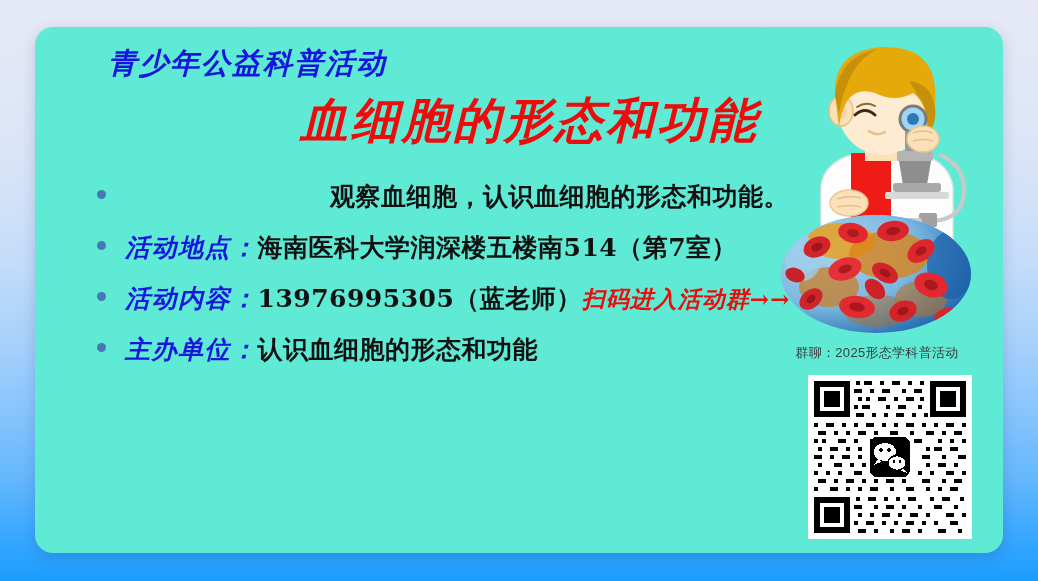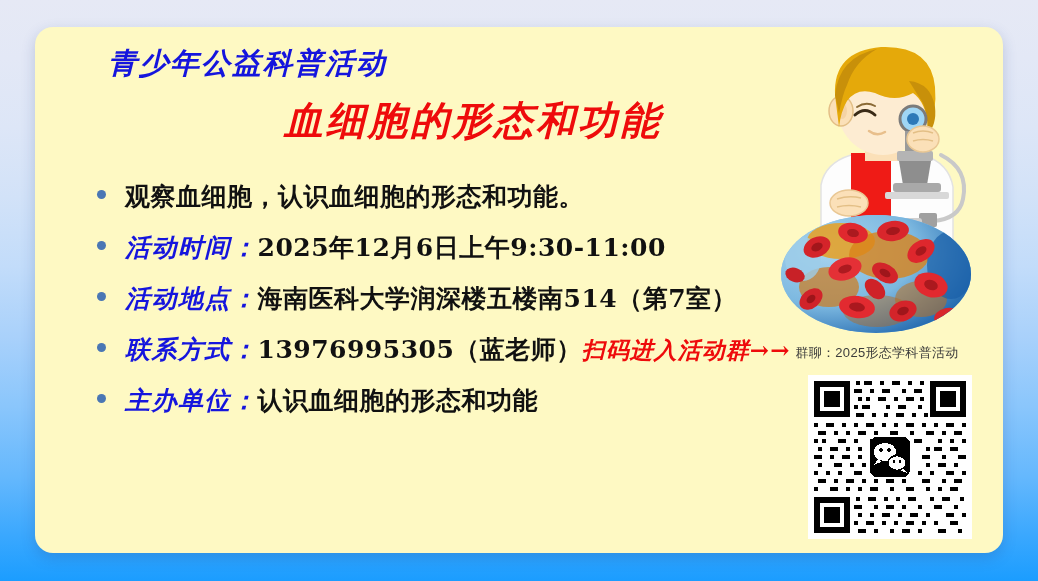--- a/index.html
+++ b/index.html
@@ -19,21 +19,21 @@
         #3ba8fe 92%,
         #1b9dff 100%);
     position:relative;
   }
 
   
   #card{
     position:absolute;
     left:35px;top:27px;
     width:968px;height:526px;
-    background:#fef9c3;
+    background:#5eead4;
     border-radius:18px;
     box-shadow:0 5px 14px rgba(40,70,130,.22);
     overflow:hidden;
   }
 
   
   #textcol{
     position:absolute;left:0;top:0;width:760px;height:100%;
   }
 
@@ -44,22 +44,22 @@
   }
 
   #subtitle{
     position:absolute;left:73px;top:19px;
     font-size:29px;line-height:34px;
     color:#1515dd;
     letter-spacing:2px;
     white-space:nowrap;
   }
   #maintitle{
-    position:absolute;left:249px;top:70px;
-    font-size:39px;line-height:46px;
+    position:absolute;left:265px;top:70px;
+    font-size:48px;line-height:46px;
     color:#ee0b0b;
     letter-spacing:3px;
     white-space:nowrap;
   }
 
   
   #bullets{
     position:absolute;left:52px;top:147px;right:6px;
   }
   .row{
@@ -90,20 +90,21 @@
     letter-spacing:.5px;
   }
   .cont{
     display:block;
     margin-left:0;
     font-family:"DejaVu Serif","Liberation Serif",serif;
     font-weight:bold;
     color:#111111;
     font-size:25px;line-height:45px;
     letter-spacing:.5px;
+    text-align:right;
   }
   .cta{
     font-family:"DejaVu Serif","Liberation Serif",serif;
     font-weight:bold;font-style:italic;
     color:#ee0b0b;
     font-size:23px;
     letter-spacing:1px;
   }
 
   
@@ -151,39 +152,33 @@
 
     <div id="maintitle" class="kaiti">血细胞的形态和功能</div>
 
     <div id="bullets">
 
       <div class="row">
         <span class="dot"></span>
         <span class="cont">观察血细胞，认识血细胞的形态和功能。</span>
       </div>
 
-      <div class="row">
-        <span class="dot"></span>
-        <div class="line">
-          <span class="lbl">活动时间</span><span class="lbl">：</span><span class="val">2025年12月6日上午9:30-11:00</span>
-        </div>
-      </div>
 
       <div class="row">
         <span class="dot"></span>
         <div class="line">
           <span class="lbl">活动地点</span><span class="lbl">：</span><span class="val">海南医科大学润深楼五楼南514（第7室）</span>
         </div>
       </div>
 
 
       <div class="row">
         <span class="dot"></span>
         <div class="line">
-          <span class="lbl">联系方式</span><span class="lbl">：</span><span class="val">13976995305（蓝老师）</span><span class="cta kaiti">扫码进入活动群→→</span>
+          <span class="lbl">活动内容</span><span class="lbl">：</span><span class="val">13976995305（蓝老师）</span><span class="cta kaiti">扫码进入活动群→→</span>
         </div>
       </div>
 
       <div class="row">
         <span class="dot"></span>
         <div class="line">
           <span class="lbl">主办单位</span><span class="lbl">：</span><span class="val">认识血细胞的形态和功能</span>
         </div>
       </div>
 

